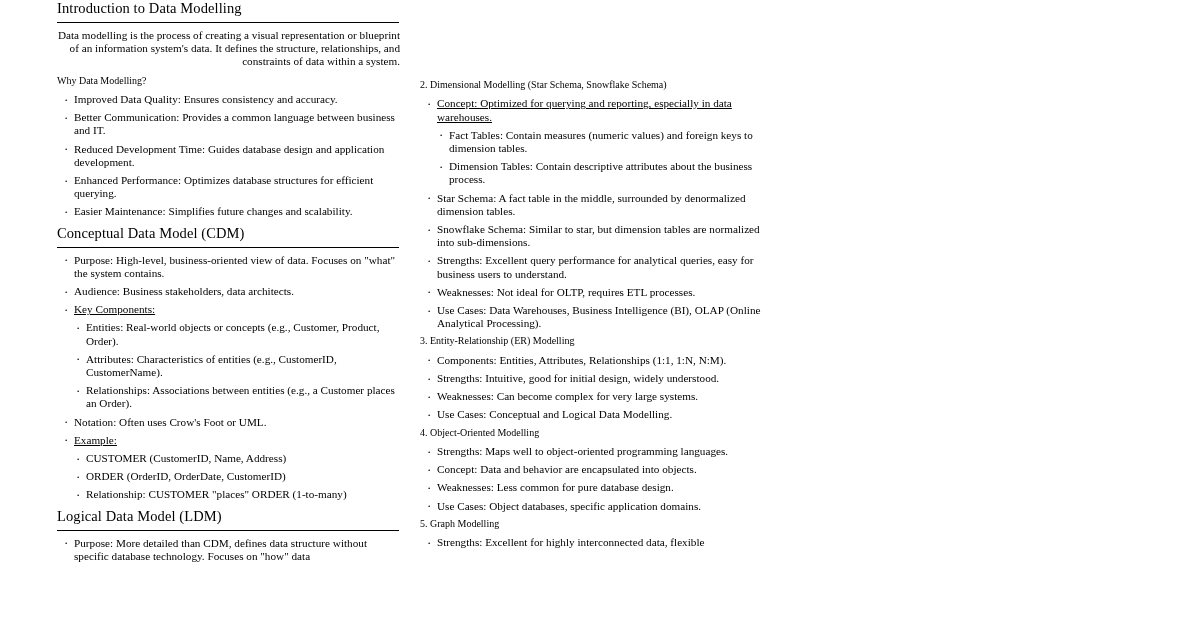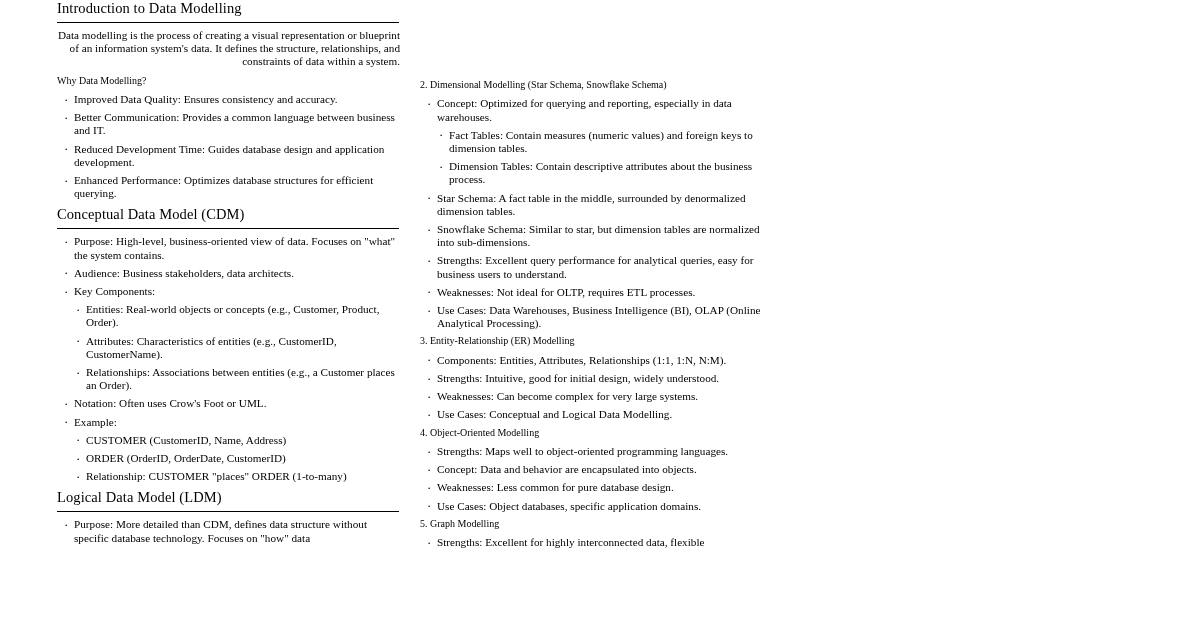--- a/index.html
+++ b/index.html
@@ -83,21 +83,21 @@
   ul.lvl2 > li { padding-left: 11px; margin-left: 18px; }
 
   ul.lvl1 > li::before, ul.lvl2 > li::before {
     content: "\00B7";
     position: absolute;
     left: 1px;
     top: -0.5px;
     font-size: 13px;
     line-height: 13.2px;
   }
-  li.tight { margin-bottom: 1px; }
+  li.tight { margin-bottom: 1px; text-decoration: underline; }
 
   .sect { margin-bottom: 2px; }
   .gap-above { margin-top: 6px; }
 </style>
 </head>
 <body>
 
 <div class="page">
 
   <div class="column column-left">
@@ -105,20 +105,21 @@
     <div class="sect">
       <h1 class="rule-heading">Introduction to Data Modelling</h1>
       <hr class="heading-rule">
       <p class="body">Data modelling is the process of creating a visual representation or blueprint of an information system's data. It defines the structure, relationships, and constraints of data within a system.</p>
       <h2 class="num-heading">Why Data Modelling?</h2>
       <ul class="lvl1">
         <li>Improved Data Quality: Ensures consistency and accuracy.</li>
         <li>Better Communication: Provides a common language between business and IT.</li>
         <li>Reduced Development Time: Guides database design and application development.</li>
         <li>Enhanced Performance: Optimizes database structures for efficient querying.</li>
+        <li>Easier Maintenance: Simplifies future changes and scalability.</li>
       </ul>
     </div>
 
     <div class="sect gap-above">
       <h1 class="rule-heading">Conceptual Data Model (CDM)</h1>
       <hr class="heading-rule">
       <ul class="lvl1">
         <li>Purpose: High-level, business-oriented view of data. Focuses on "what" the system contains.</li>
         <li>Audience: Business stakeholders, data architects.</li>
         <li class="tight">Key Components:</li>

